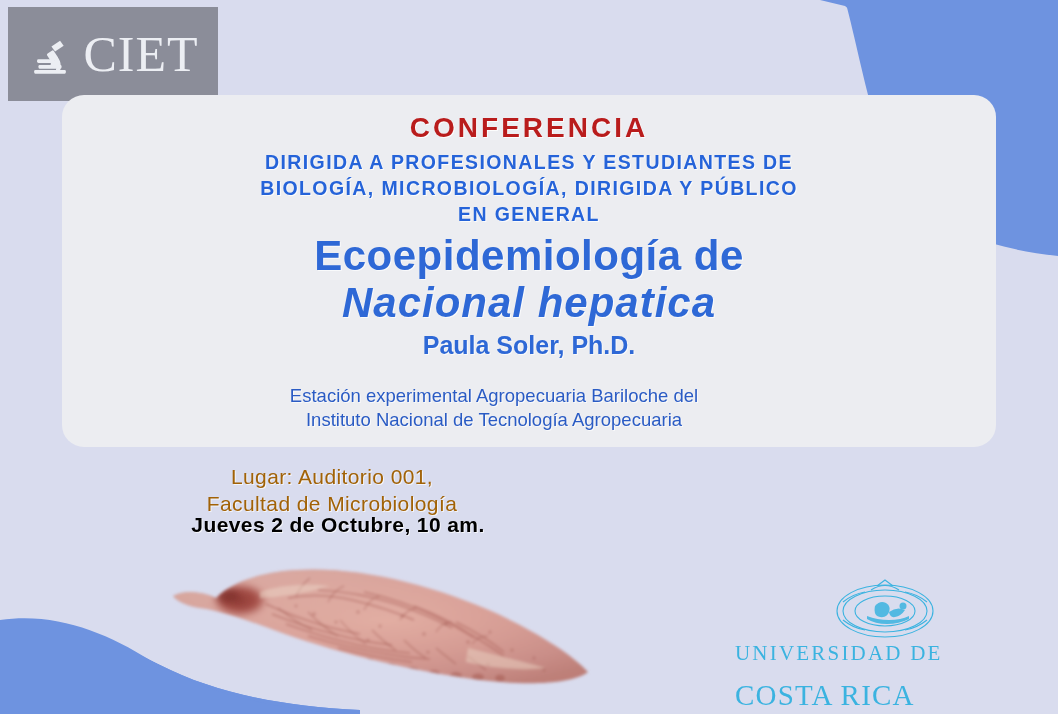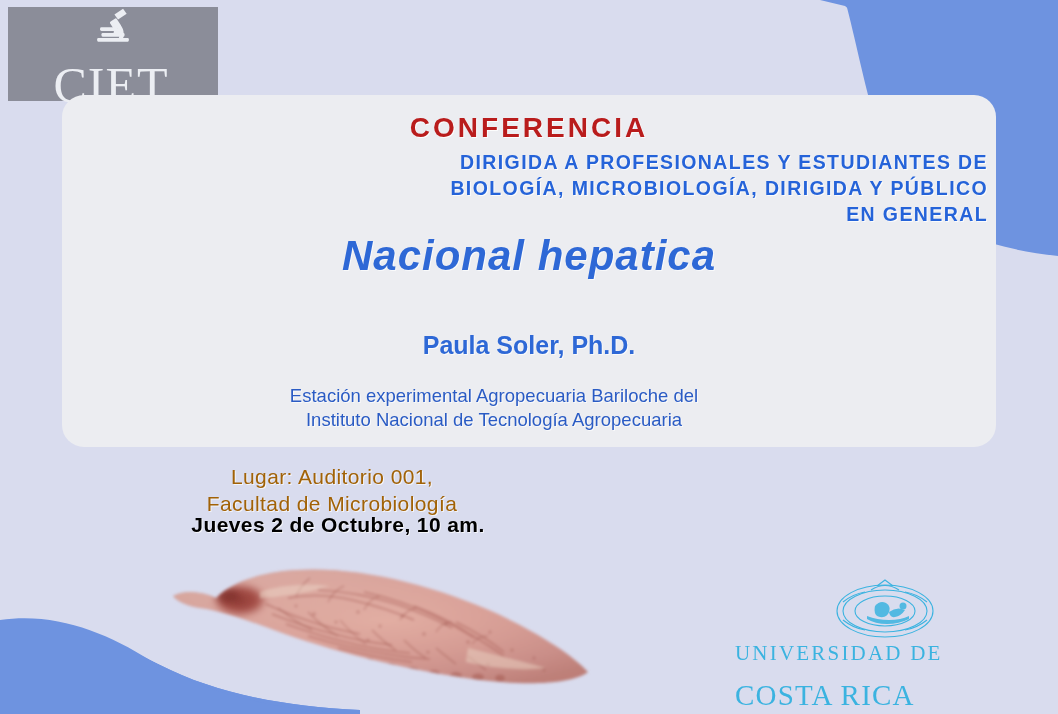--- a/index.html
+++ b/index.html
@@ -32,21 +32,20 @@
     position: absolute;
     left: 8px;
     top: 7px;
     width: 210px;
     height: 94px;
     background: #8b8d99;
     display: flex;
     align-items: center;
     justify-content: center;
     gap: 14px;
-    flex-direction: column;
   }
   #ciet-logo .scope {
     width: 46px;
     height: 46px;
     flex: 0 0 auto;
     margin-top: 2px;
   }
   #ciet-logo .ciet-word {
     font-family: "Liberation Serif", serif;
     font-size: 50px;
@@ -74,30 +73,29 @@
     left: 62px;
     top: 112px;
     width: 934px;
     font-size: 28px;
     font-weight: bold;
     letter-spacing: 3px;
     color: #b91c1c;
     text-shadow: 1px 1px 0 rgba(255,255,255,0.85);
   }
   #audience {
-    left: 54px;
+    left: 62px;
     top: 150px;
     width: 934px;
     font-size: 19.5px;
     font-weight: bold;
     letter-spacing: 1.4px;
     line-height: 1.33;
     color: #2563d9;
     text-shadow: 1px 1px 0 rgba(255,255,255,0.8);
-    text-align: right;
   }
   #talk-title {
     left: 62px;
     top: 232px;
     width: 934px;
     font-size: 42px;
     font-weight: bold;
     letter-spacing: 0.5px;
     line-height: 1.12;
     color: #2e68d6;
@@ -239,20 +237,21 @@
 
   <div class="txt" id="conferencia">CONFERENCIA</div>
 
   <div class="txt" id="audience">
     <div>DIRIGIDA A PROFESIONALES Y ESTUDIANTES DE</div>
     <div>BIOLOGÍA, MICROBIOLOGÍA, DIRIGIDA  Y PÚBLICO</div>
     <div>EN GENERAL</div>
   </div>
 
   <div class="txt" id="talk-title">
+    <span>Ecoepidemiología de</span>
     <span class="species">Nacional hepatica</span>
   </div>
 
   <div class="txt" id="speaker">Paula Soler, Ph.D.</div>
 
   <div class="txt" id="affiliation">
     <div>Estación experimental Agropecuaria  Bariloche del</div>
     <div>Instituto Nacional de Tecnología Agropecuaria</div>
   </div>
 

